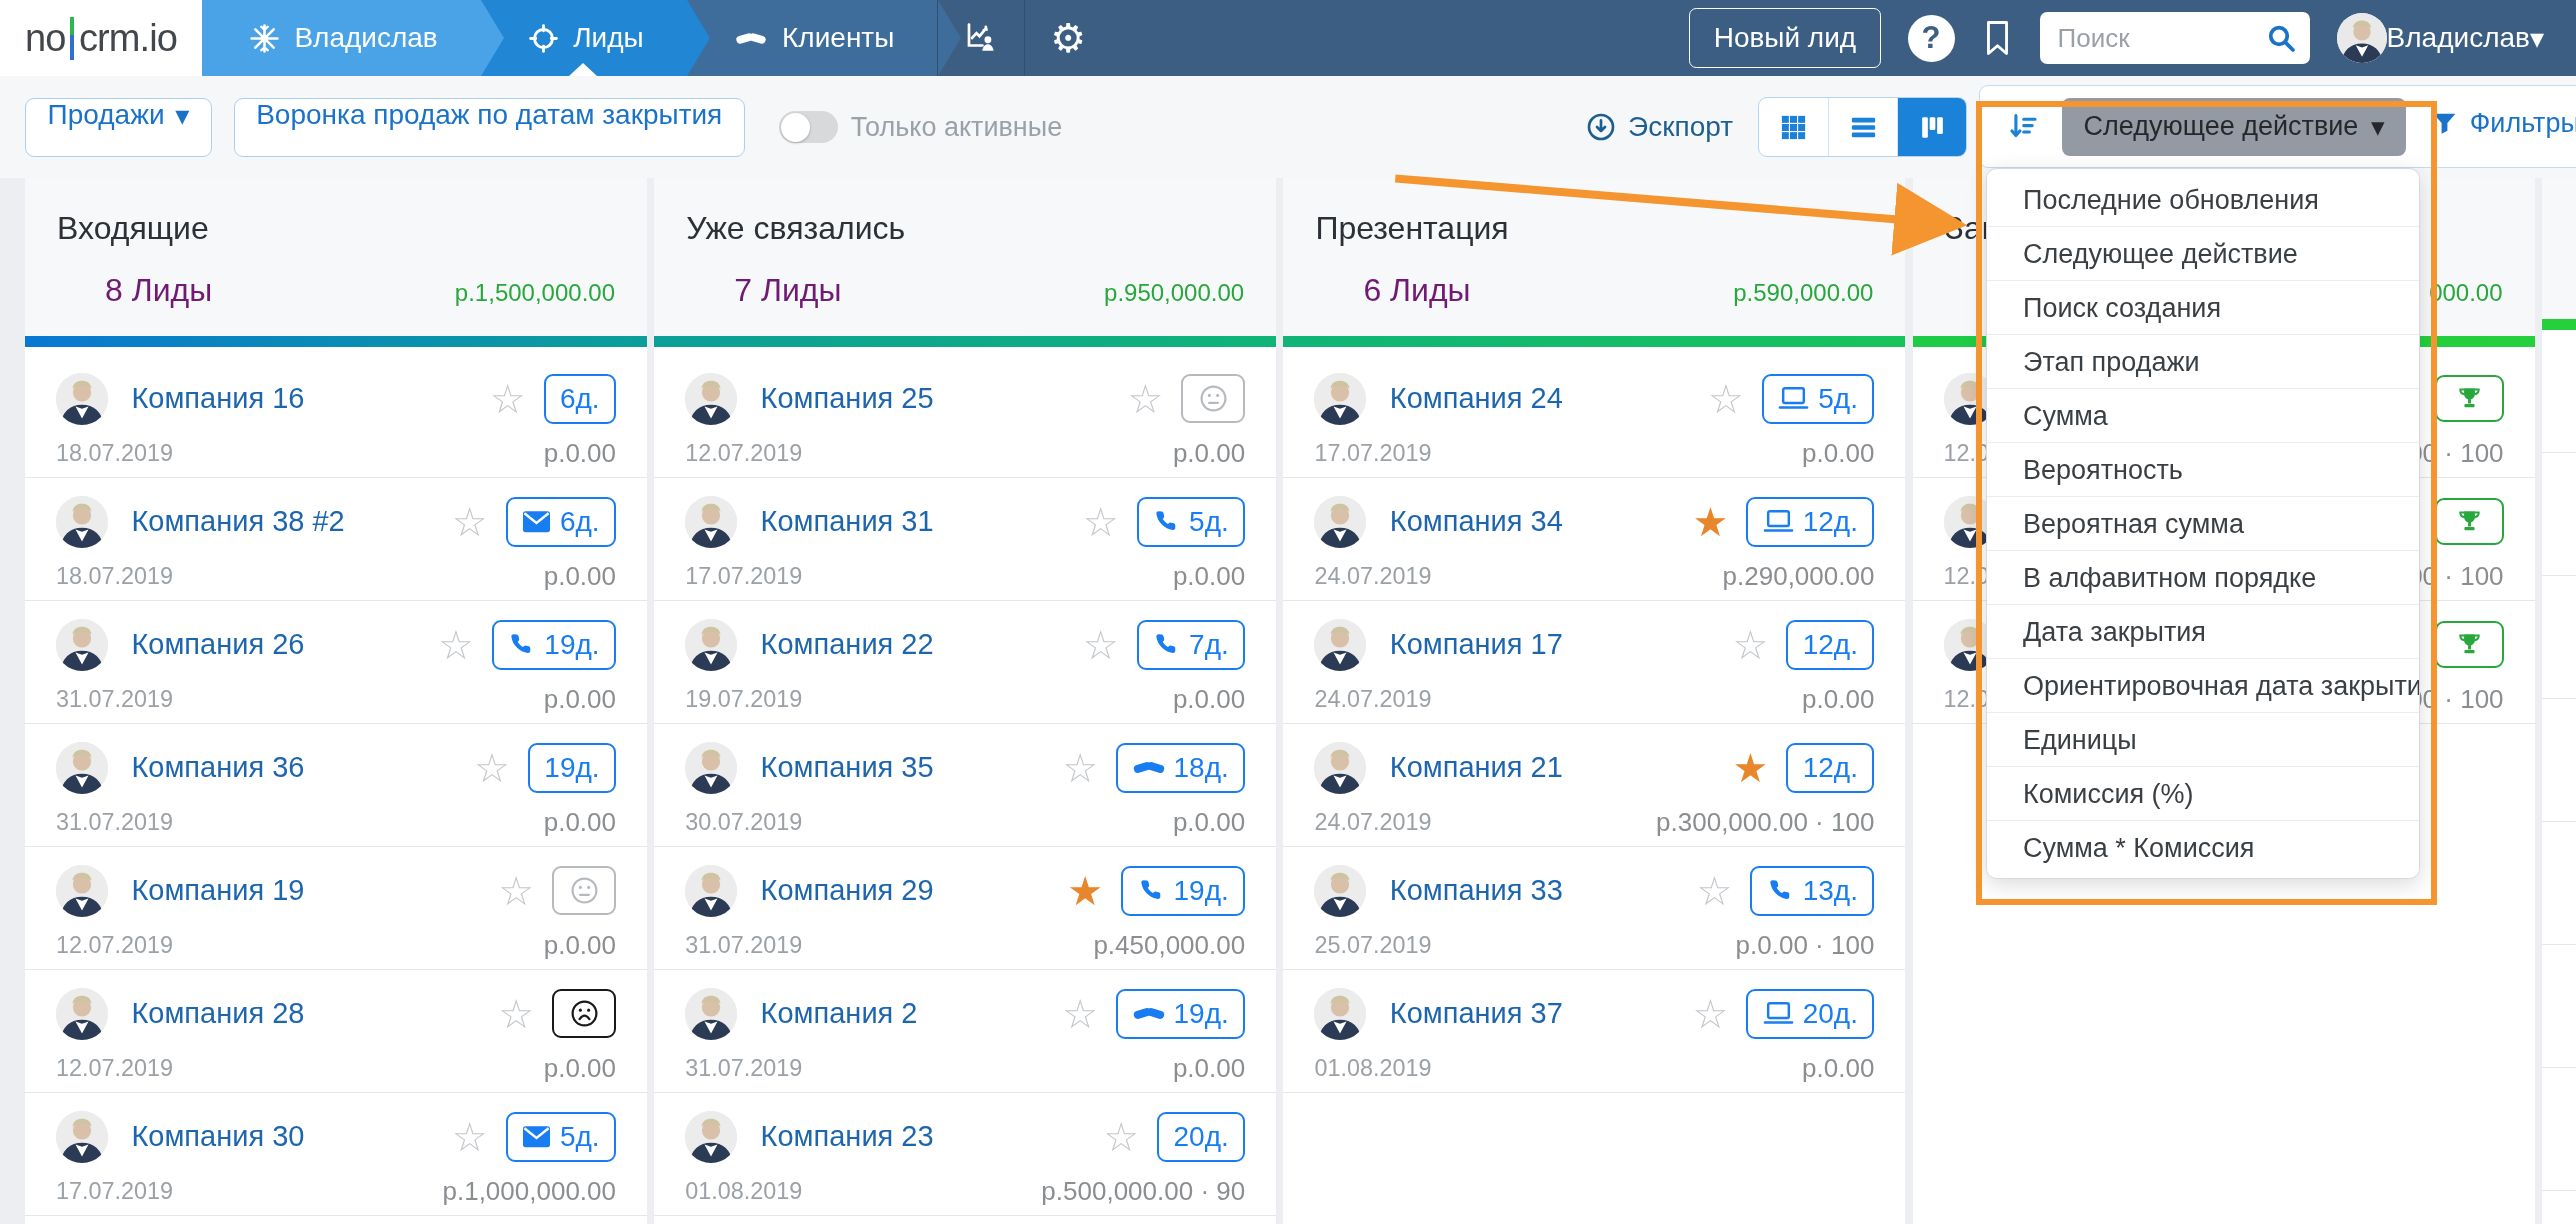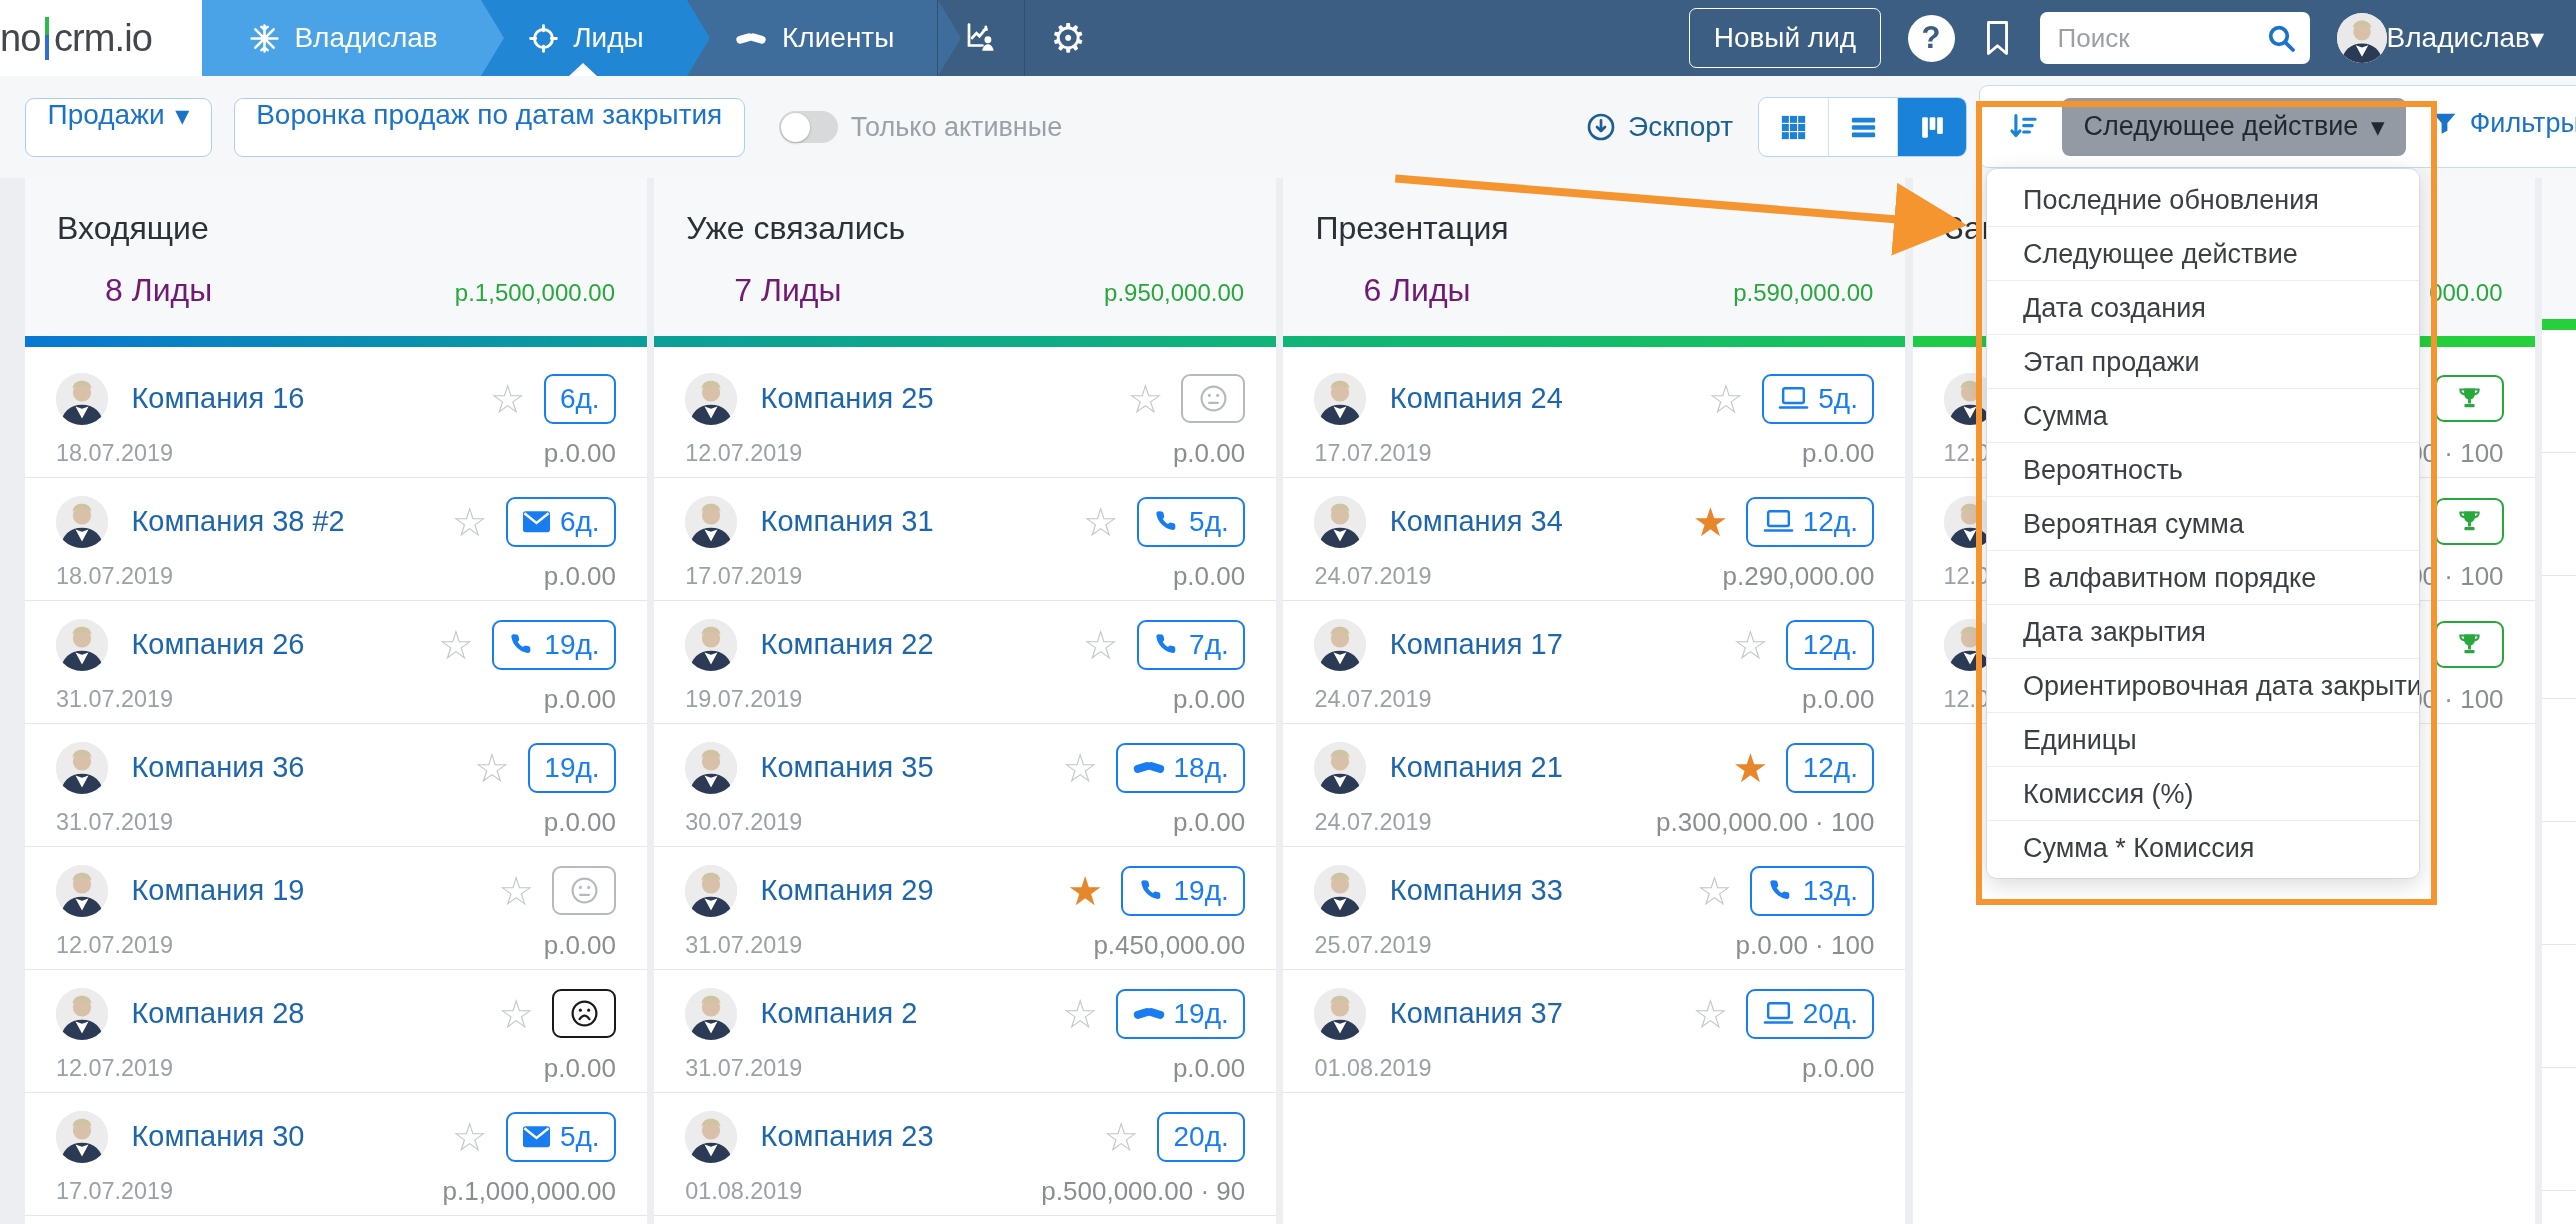--- a/index.html
+++ b/index.html
@@ -1,21 +1,21 @@
 <!DOCTYPE html>
 <html style="font-size:14.4px"><head>
 <meta charset="utf-8">
 <style>
   * { box-sizing: border-box; margin: 0; padding: 0; }
   html,body { width:2576px; height:1224px; overflow:hidden; }
   body { font-family:"Liberation Sans", sans-serif; background:#eceef1; position:relative; }
 
   
   .navbar { position:relative; height:76px; background:#3b5e82; display:flex; align-items:stretch; z-index:10; }
-  .brand { width:202px; background:#ffffff; display:flex; align-items:center; justify-content:flex-start; font-size:38px; color:#43474b; letter-spacing:-0.9px; }
+  .brand { width:202px; background:#ffffff; display:flex; align-items:center; justify-content:center; font-size:38px; color:#43474b; letter-spacing:-0.9px; }
   .brand .cursor { display:inline-block; width:4.5px; height:43px; margin:0 4.5px; background:linear-gradient(#2db84d 0 42%, #2f6fd0 42% 100%); }
   .tabs { display:flex; align-items:stretch; }
   .tab { position:relative; display:flex; align-items:center; gap:14.4px; color:#fff; font-size:28px; padding:0 43px 0 47px; }
   .tab .ticon { display:flex; }
   .tab.t0 { background:#4aa2e7; z-index:3; }
   .tab.t1 { background:#2186d3; z-index:2; }
   .tab.t2 { background:#3e6d9b; z-index:1; }
   .tab:after { content:""; position:absolute; right:-23.4px; top:0; border-top:38px solid transparent; border-bottom:38px solid transparent; border-left-width:23.4px; border-left-style:solid; }
   .tab.t0:after { border-left-color:#4aa2e7; }
   .tab.t1:after { border-left-color:#2186d3; }
@@ -903,21 +903,21 @@
       <div class="srow"></div>
       <div class="srow"></div>
       <div class="srow"></div>
       <div class="srow"></div>
     </div>
   </div>
 
 <div class="sort-menu" id="sortMenu">
     <div class="sort-item">Последние обновления</div>
     <div class="sort-item">Следующее действие</div>
-    <div class="sort-item">Дата создания</div>
+    <div class="sort-item">Поиск создания</div>
     <div class="sort-item">Этап продажи</div>
     <div class="sort-item">Сумма</div>
     <div class="sort-item">Вероятность</div>
     <div class="sort-item">Вероятная сумма</div>
     <div class="sort-item">В алфавитном порядке</div>
     <div class="sort-item">Дата закрытия</div>
     <div class="sort-item">Ориентировочная дата закрытия</div>
     <div class="sort-item">Единицы</div>
     <div class="sort-item">Комиссия (%)</div>
     <div class="sort-item">Сумма * Комиссия</div>

